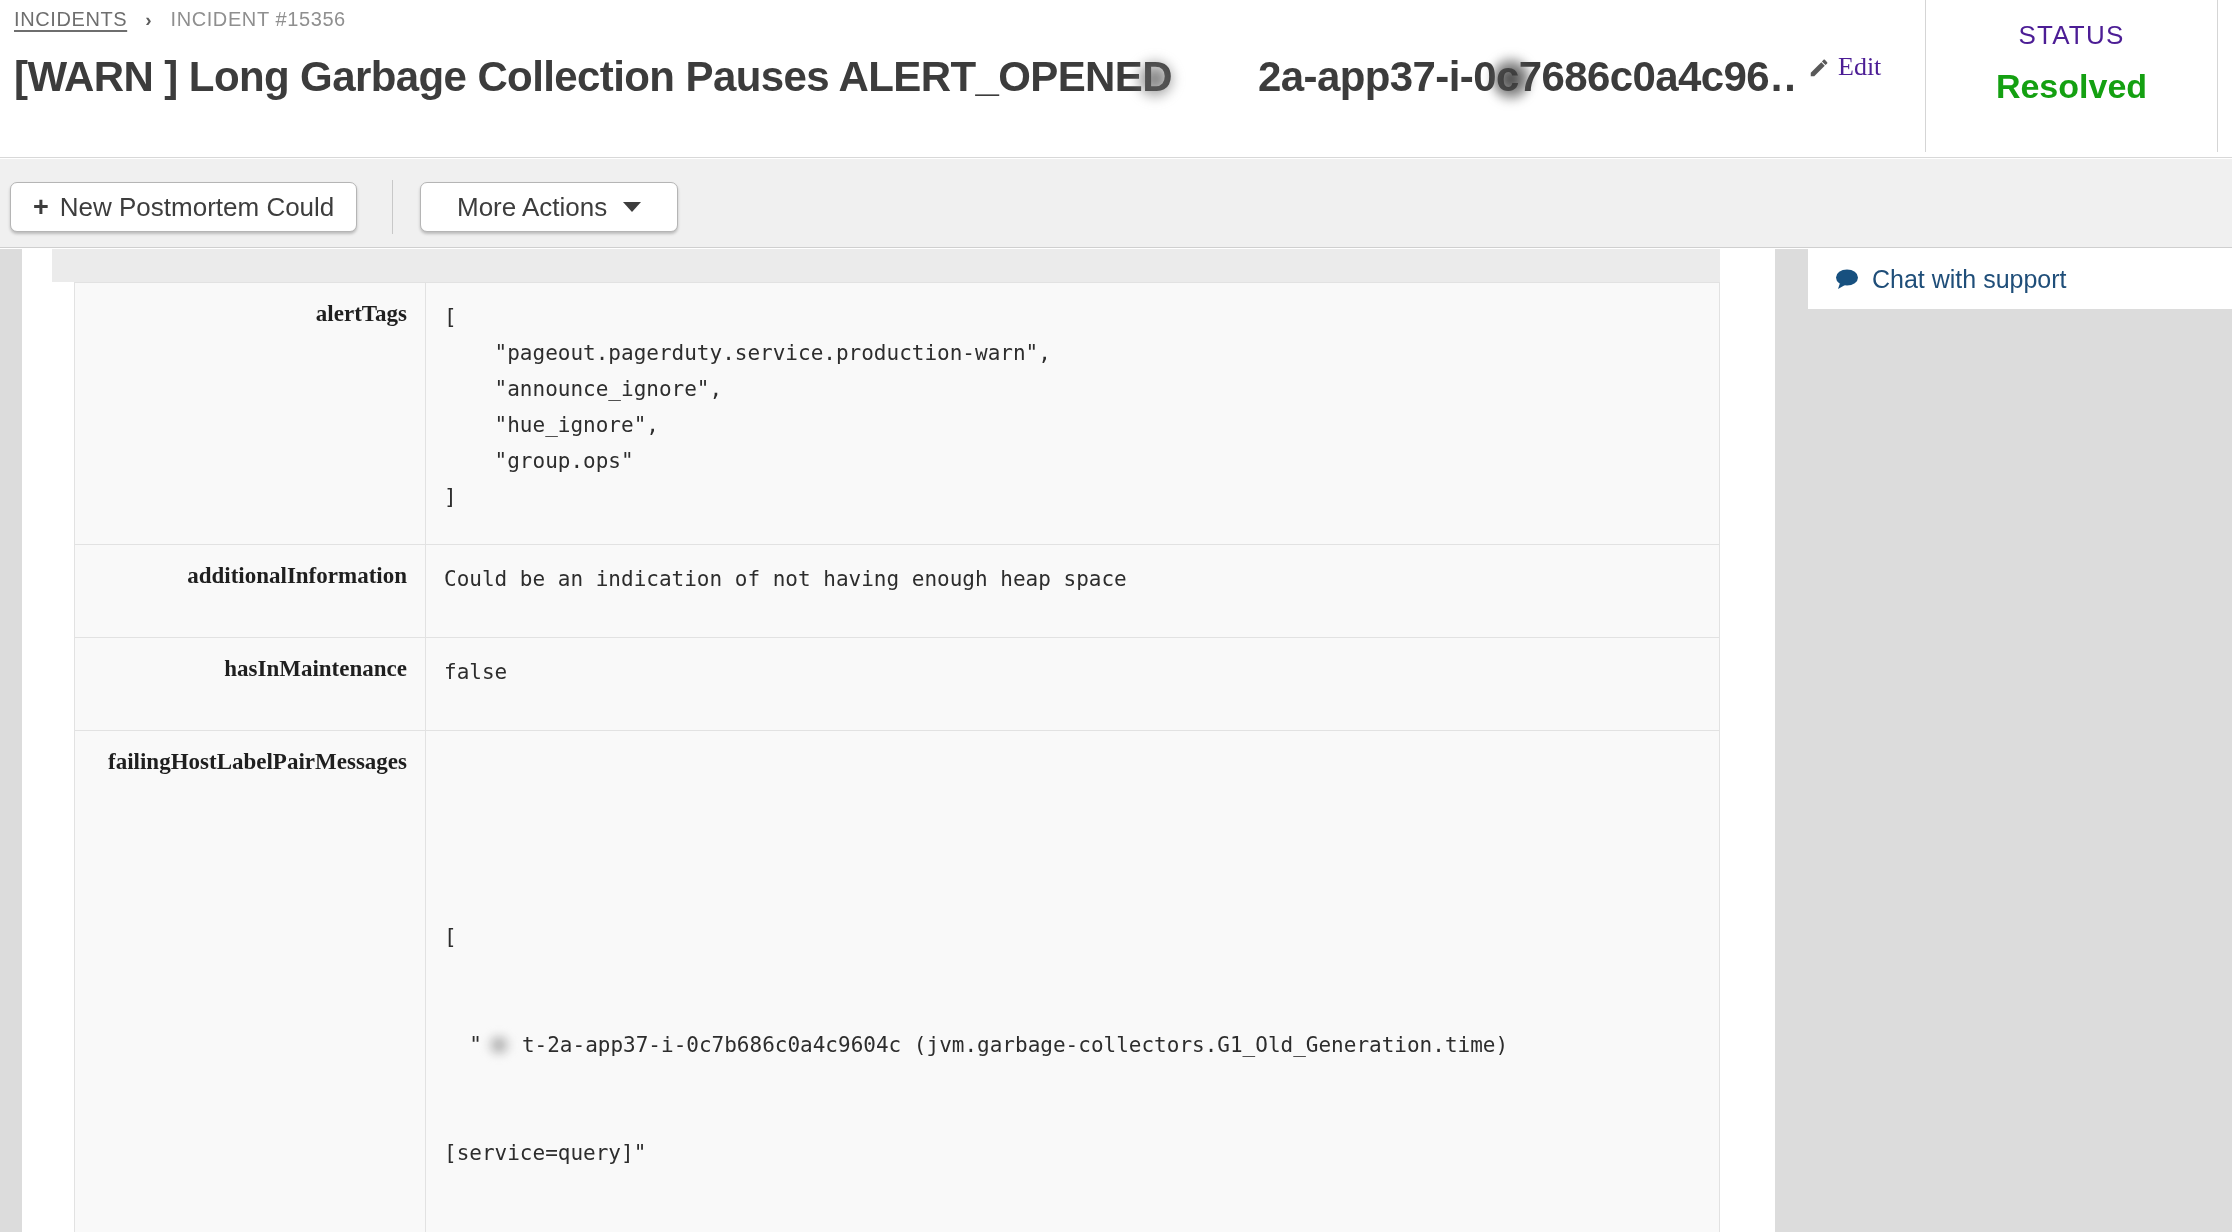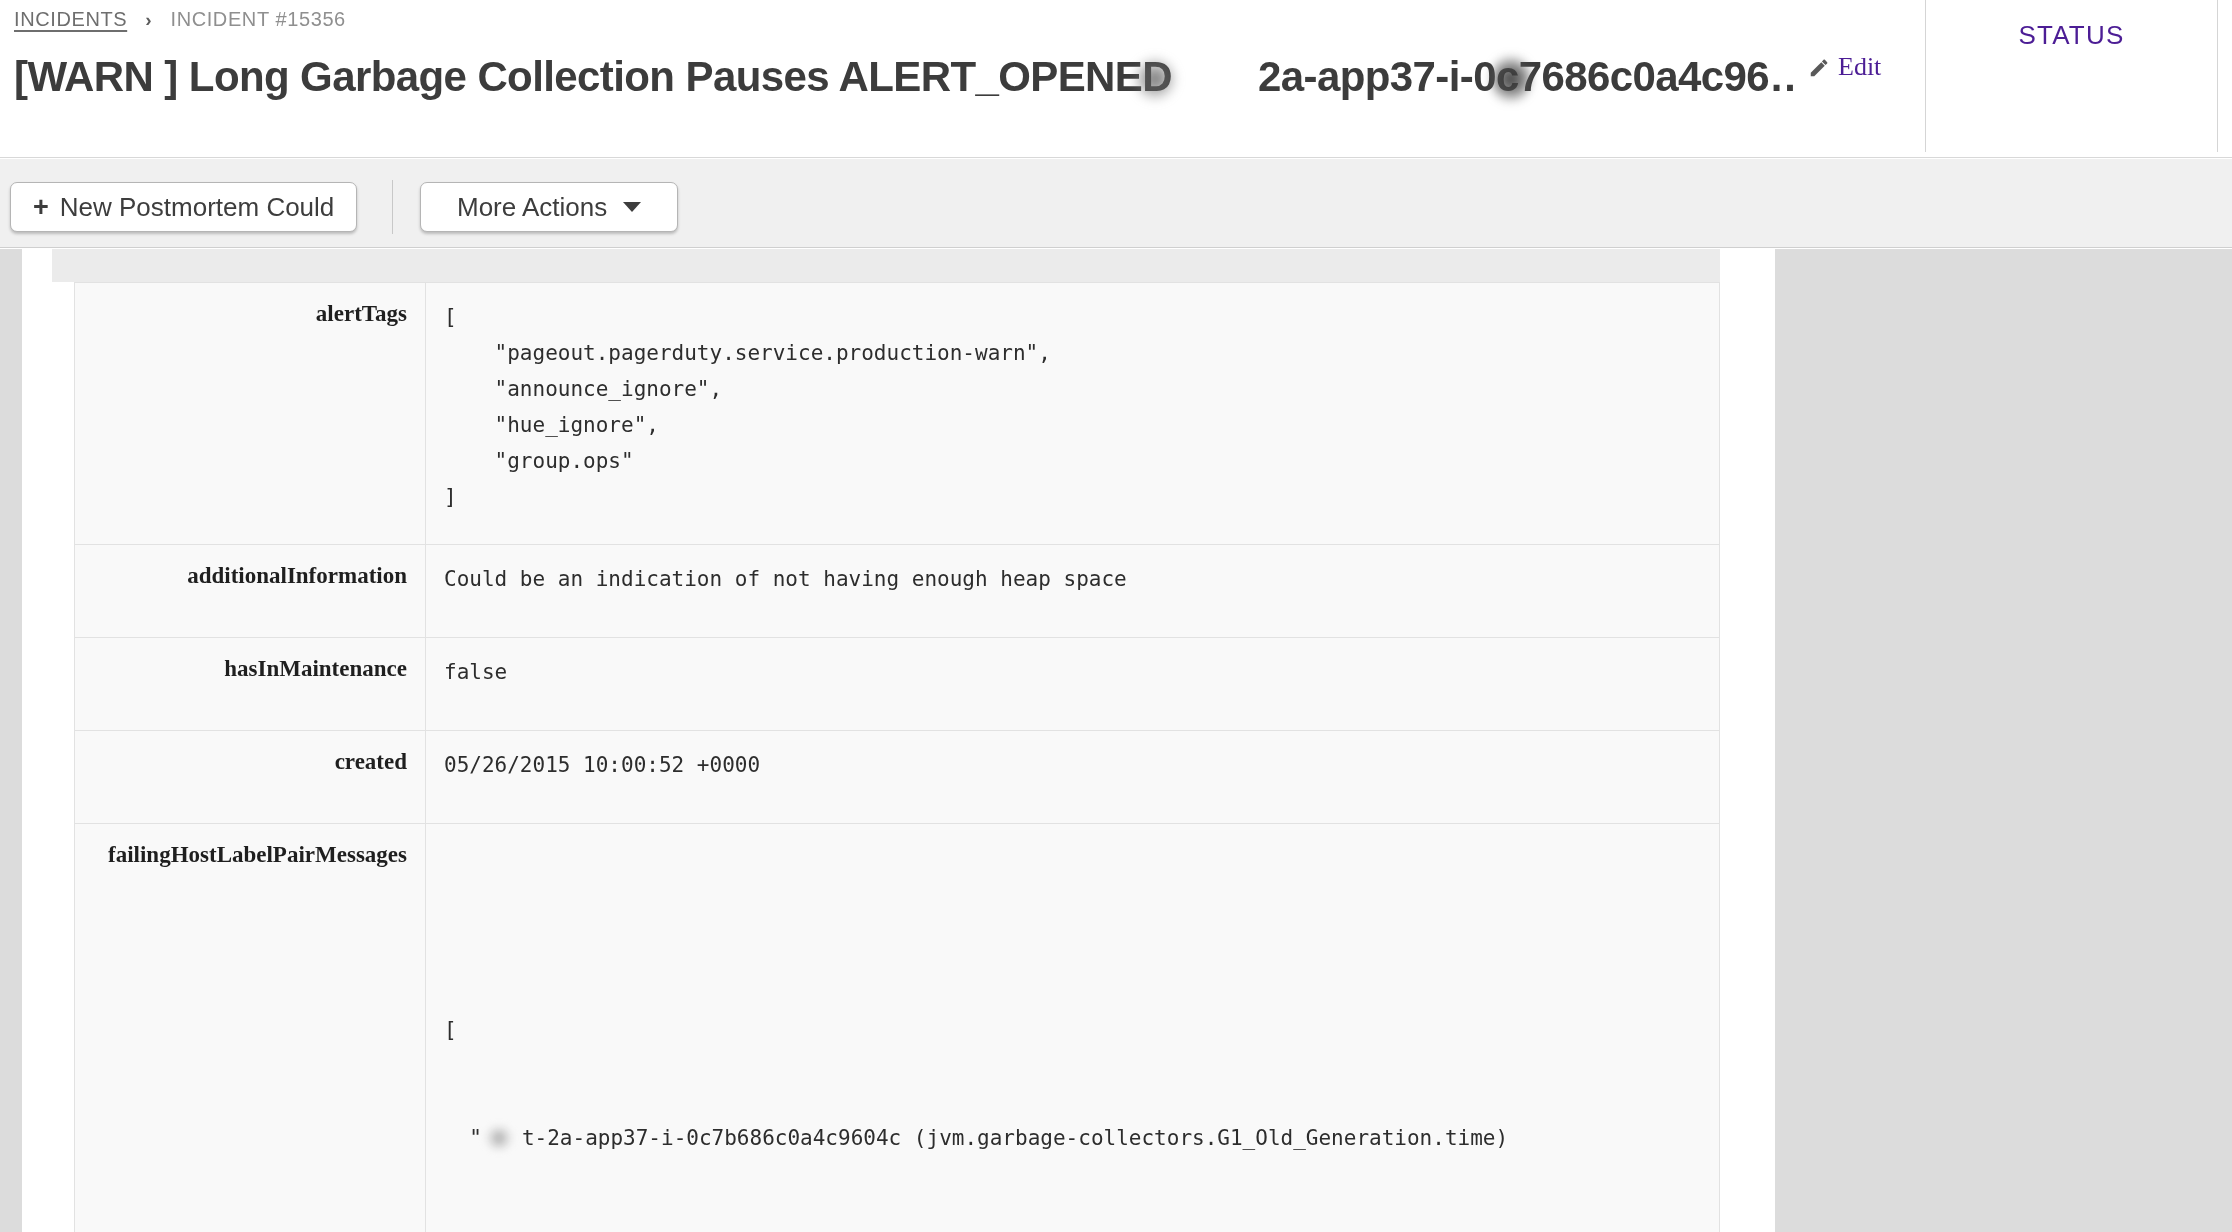--- a/index.html
+++ b/index.html
@@ -221,20 +221,21 @@
         </svg>
       </span>
       <span>Edit</span>
     </div>
 
     <div class="hdr-divider"></div>
     <div class="hdr-divider-right"></div>
 
     <div class="status-block">
       <div class="status-label">STATUS</div>
+      <div class="status-value">Resolved</div>
     </div>
   </div>
 
   <div class="toolbar"></div>
 
   <div class="btn" id="btn-postmortem">
     <span class="plus-icon">+</span>
     <span>New Postmortem Could</span>
   </div>
 
@@ -267,35 +268,40 @@
       <tr class="row-mid">
         <td class="k">additionalInformation</td>
         <td class="v">Could be an indication of not having enough heap space</td>
       </tr>
 
       <tr class="row-mid">
         <td class="k">hasInMaintenance</td>
         <td class="v">false</td>
       </tr>
 
-      <tr class="row-mid">
-        <td class="k">created</td>
-        <td class="v">05/26/2015 10:00:52 +0000</td>
-      </tr>
 
       <tr class="row-tall-b">
         <td class="k">failingHostLabelPairMessages</td>
         <td class="v">
           <div style="height:28px;"></div>
           <div>[</div>
           <div><span>  "</span><span class="smudge-host"></span><span>t-2a-app37-i-0c7b686c0a4c9604c (jvm.garbage-collectors.G1_Old_Generation.time)</span></div>
           <div>[service=query]"</div>
           
         </td>
       </tr>
 
     </tbody>
   </table>
 
   <div class="right-gutter"></div>
 
+  <div class="chat-widget">
+    <span class="chat-icon">
+      <svg viewBox="0 0 26 22" width="26" height="22">
+        <ellipse cx="13" cy="9.5" rx="11" ry="8" fill="#17507f"></ellipse>
+        <path d="M6 15 L4 21 L11 17 Z" fill="#17507f"></path>
+      </svg>
+    </span>
+    <span class="chat-text">Chat with support</span>
+  </div>
 
 </div>
 
 </body></html>

